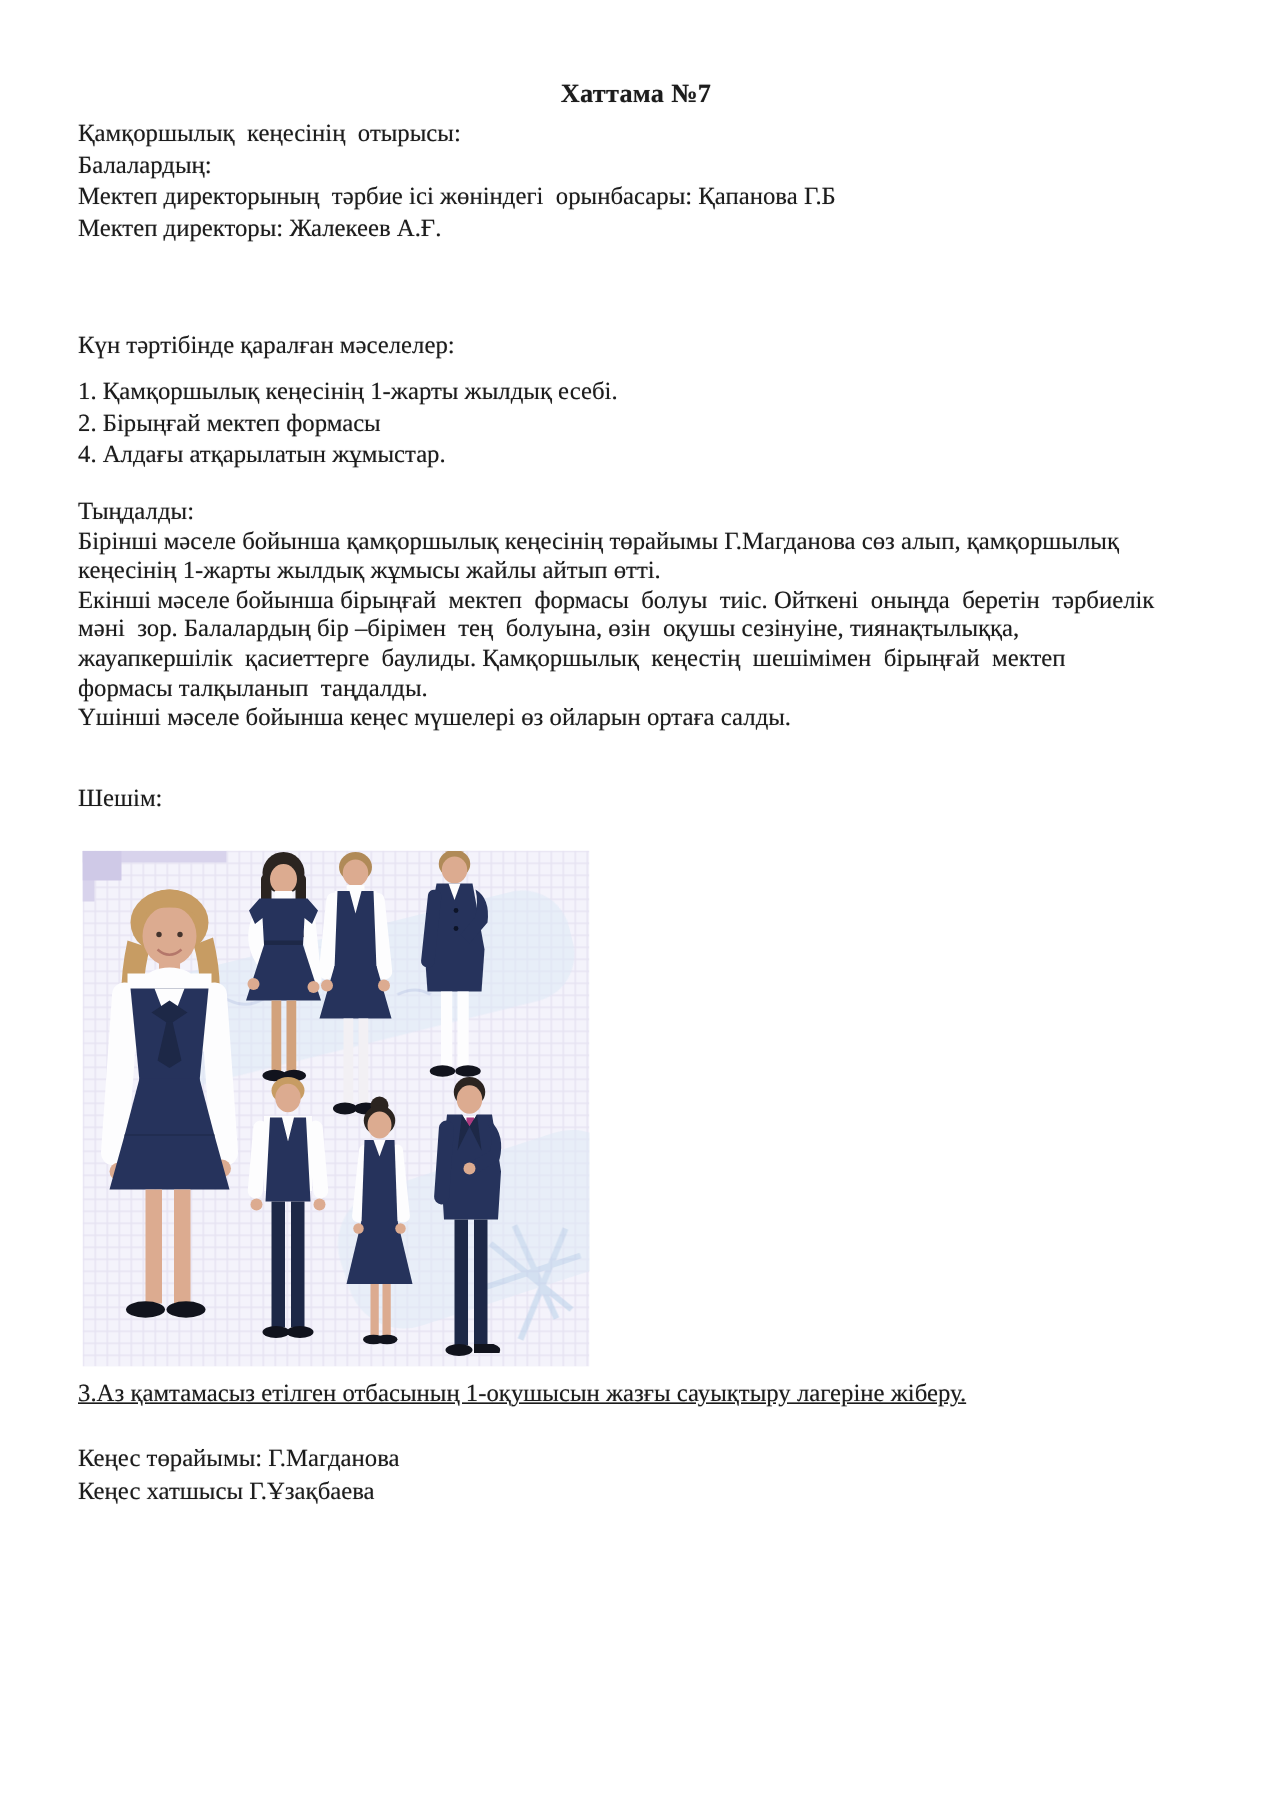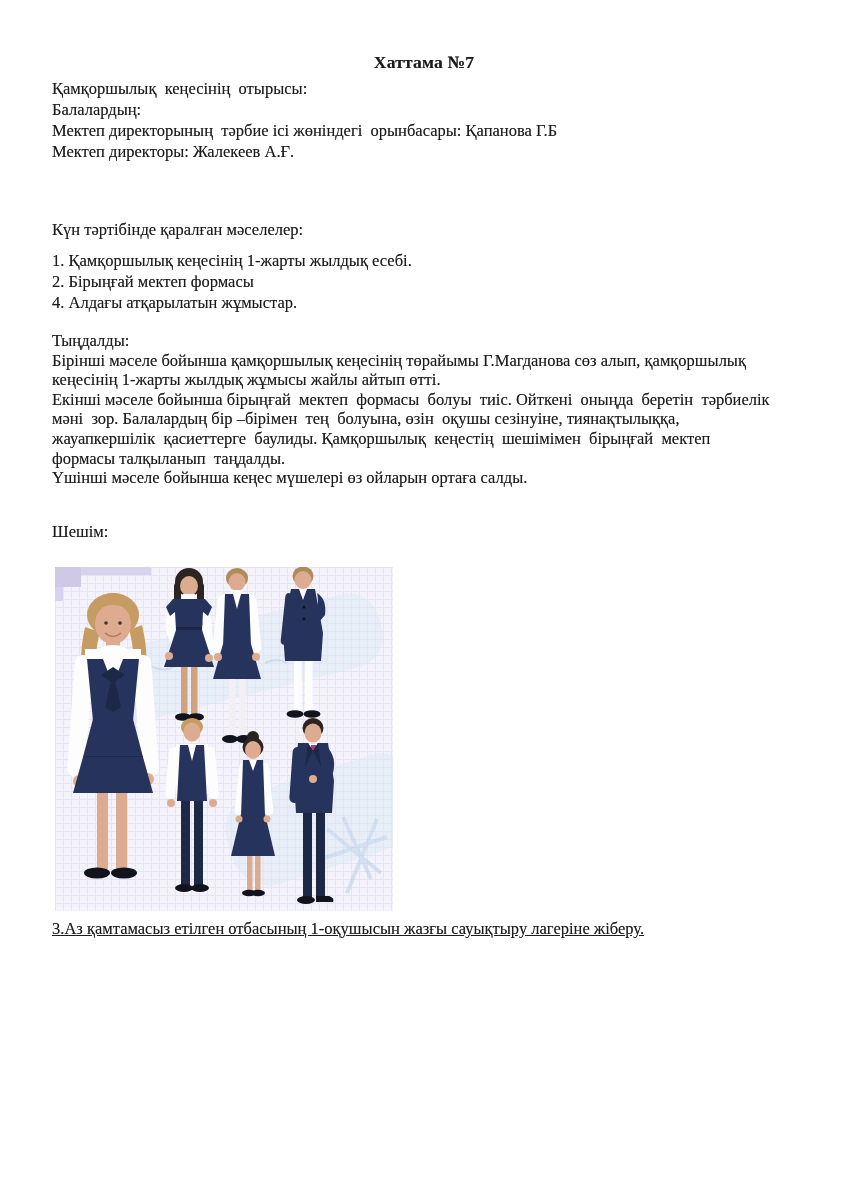--- a/index.html
+++ b/index.html
@@ -203,14 +203,15 @@
         <rect class="f-navyd" x="248" y="246" width="9" height="84"></rect>
         <rect class="f-navyd" x="261" y="246" width="9" height="84"></rect>
         <ellipse class="f-black" cx="251" cy="333" rx="9" ry="4"></ellipse>
         <path class="f-black" d="M261 329 h13 q6 2 4 6 h-17z"></path>
       </g>
     </svg>
   </div>
 
   <div class="block" style="top:918px;line-height:21px;text-decoration:underline;"><div class="line">3.Аз қамтамасыз етілген отбасының 1-оқушысын жазғы сауықтыру лагеріне жіберу.</div></div>
 
+  <div class="block" style="top:961px;line-height:21.5px;"><div class="line">Кеңес төрайымы: Г.Магданова</div><div class="line">Кеңес хатшысы Г.Ұзақбаева</div></div>
 
 </div>
 
 </body></html>

